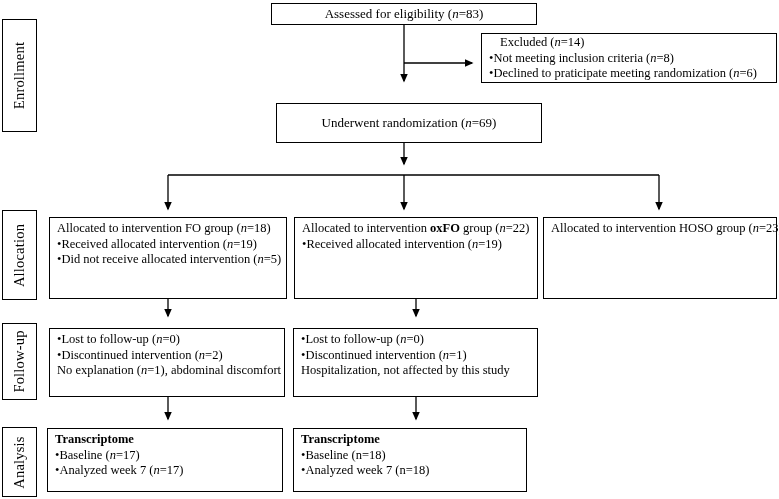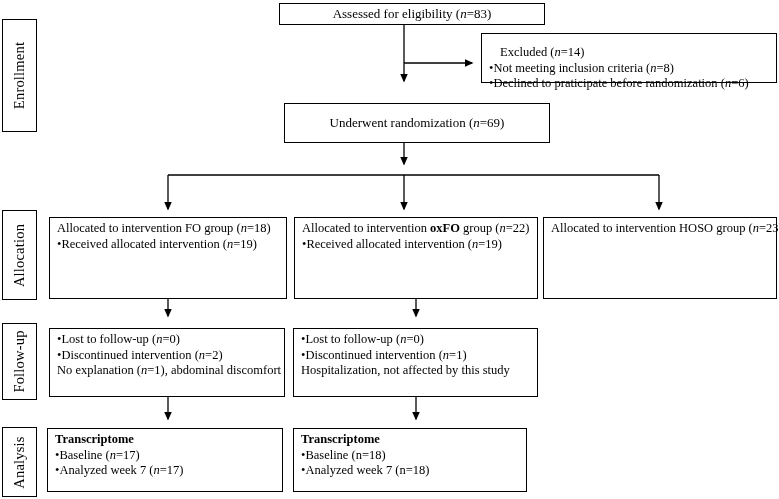--- a/index.html
+++ b/index.html
@@ -5,21 +5,21 @@
   html,body{margin:0;padding:0;background:#fff;}
   .canvas{
     position:relative;width:779px;height:499px;background:#ffffff;
     font-family:"Liberation Serif","DejaVu Serif",serif;color:#000;overflow:hidden;
   }
   .arrows{position:absolute;left:0;top:0;width:779px;height:499px;}
   .box{
     position:absolute;box-sizing:border-box;border:1.5px solid #000;background:#fff;
     font-size:12.5px;line-height:15.5px;padding:3px 6px 3px 7px;
   }
-  .box.center{display:flex;align-items:center;justify-content:center;text-align:center;padding:0 4px;font-size:13px;margin-left:8px;}
+  .box.center{display:flex;align-items:center;justify-content:center;text-align:center;padding:0 4px;font-size:13px;}
   .line{white-space:nowrap;}
   .line.indent{padding-left:11px;}
   .side-box{
     position:absolute;left:2px;width:35px;box-sizing:border-box;border:1.5px solid #000;background:#fff;
     display:flex;align-items:center;justify-content:center;
   }
   .vtext{
     transform:rotate(-90deg);white-space:nowrap;font-size:14.5px;letter-spacing:0.2px;
   }
 </style>
@@ -57,33 +57,34 @@
     <span class="vtext">Follow-up</span>
   </div>
   <div class="side-box" style="top:427px;height:70px">
     <span class="vtext">Analysis</span>
   </div>
 
   <div class="box center" style="left:271px;top:3px;width:266px;height:22px">
     <div class="line"><span>Assessed for eligibility (</span><span style="font-style: italic;">n</span><span>=83)</span></div>
   </div>
 
-  <div class="box" style="left:481px;top:33px;width:296px;height:50px;padding-top:11px">
+  <div class="box" style="left:481px;top:33px;width:296px;height:50px;padding-top:1px">
     <div class="line indent"><span>Excluded (</span><span style="font-style: italic;">n</span><span>=14)</span></div>
     <div class="line"><span>•Not meeting inclusion criteria (</span><span style="font-style: italic;">n</span><span>=8)</span></div>
-    <div class="line"><span>•Declined to praticipate before randomization (</span><span style="font-style: italic;">n</span><span>=6)</span></div>
+    <div class="line"><span>•Declined to praticipate meeting randomization (</span><span style="font-style: italic;">n</span><span>=6)</span></div>
   </div>
 
   <div class="box center" style="left:276px;top:103px;width:266px;height:40px">
     <div class="line"><span>Underwent randomization (</span><span style="font-style: italic;">n</span><span>=69)</span></div>
   </div>
 
   <div class="box" style="left:49px;top:217px;width:238px;height:82px">
     <div class="line"><span>Allocated to intervention </span><span style="font-weight: normal;">FO</span><span> group (</span><span style="font-style: italic;">n</span><span>=18)</span></div>
     <div class="line"><span>•Received allocated intervention (</span><span style="font-style: italic;">n</span><span>=19)</span></div>
+    <div class="line"><span>•Did not receive allocated intervention (</span><span style="font-style: italic;">n</span><span>=5)</span></div>
   </div>
   <div class="box" style="left:294px;top:217px;width:244px;height:82px">
     <div class="line"><span>Allocated to intervention </span><span style="font-weight: bold;">oxFO</span><span> group (</span><span style="font-style: italic;">n</span><span>=22)</span></div>
     <div class="line"><span>•Received allocated intervention (</span><span style="font-style: italic;">n</span><span>=19)</span></div>
   </div>
   <div class="box" style="left:543px;top:217px;width:234px;height:82px">
     <div class="line"><span>Allocated to intervention HOSO group (</span><span style="font-style: italic;">n</span><span>=23)</span></div>
   </div>
 
   <div class="box" style="left:49px;top:328px;width:236px;height:69px">

